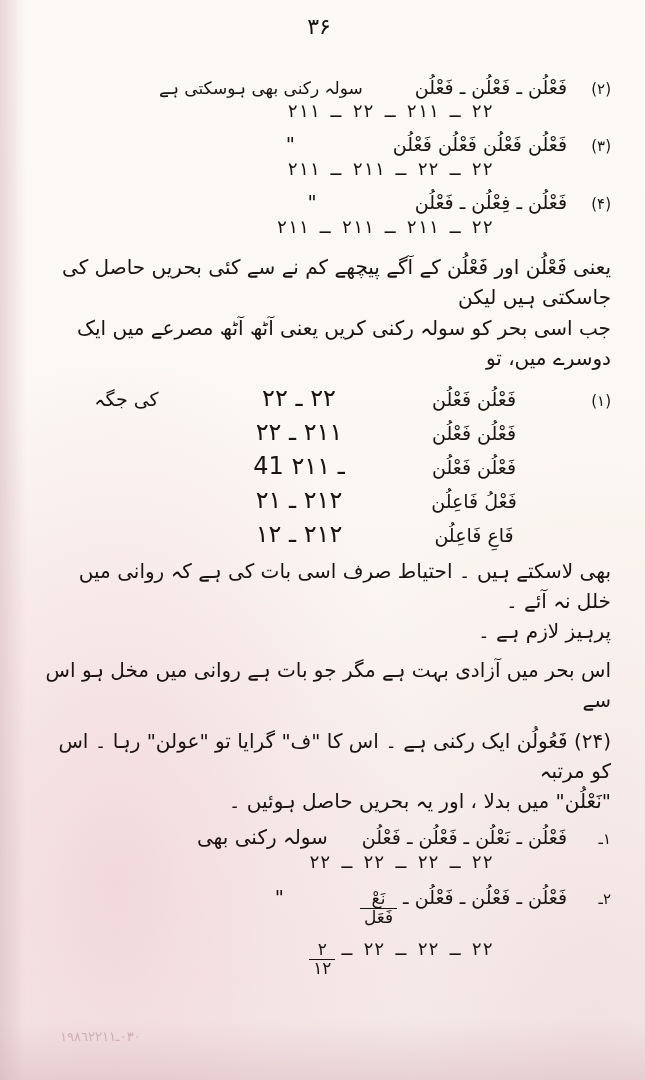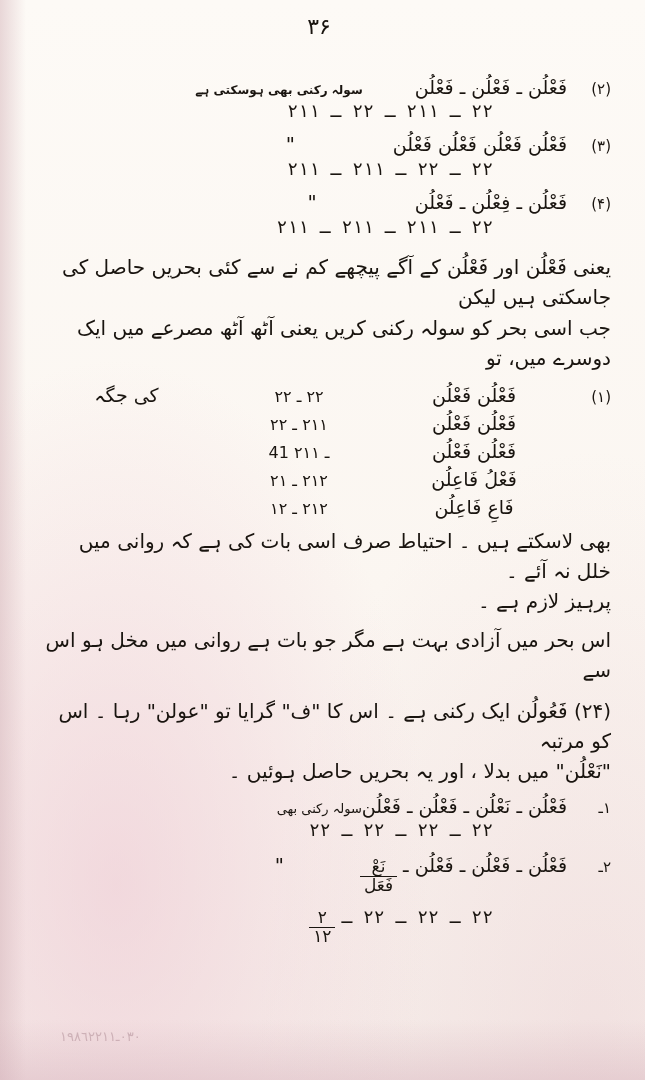--- a/index.html
+++ b/index.html
@@ -102,21 +102,21 @@
   .indent-b { padding-right: 118px; }
 
   .row2 {
     display: flex;
     flex-direction: row;
     align-items: baseline;
     margin-bottom: 6px;
   }
   .row2 .mk { width: 42px; flex: 0 0 42px; font-size: 15px; }
   .row2 .c1 { width: 190px; flex: 0 0 190px; text-align: center; font-size: 19px; }
-  .row2 .c2 { width: 160px; flex: 0 0 160px; text-align: center; font-size: 16px; direction: ltr; letter-spacing: 2px; }
+  .row2 .c2 { width: 160px; flex: 0 0 160px; text-align: center; font-size: 24px; direction: ltr; letter-spacing: 2px; }
   .row2 .c3 { flex: 1 1 auto; text-align: center; font-size: 19px; }
 
   .dittomark {
     font-size: 20px;
     padding-right: 6px;
   }
 
   .frac {
     display: inline-block;
     text-align: center;
@@ -145,21 +145,21 @@
 
 <div class="content">
 
   <div class="page-number">۳۶</div>
 
   <div class="body">
 
     <div class="line" style="margin-top:18px;">
       <div class="marker">(۲)</div>
       <div class="scan">فَعْلُن ـ فَعْلُن ـ فَعْلُن</div>
-      <div class="scan" style="margin-right:52px;font-size:12px;font-weight:bold;">سولہ رکنی بھی ہوسکتی ہے</div>
+      <div class="scan" style="margin-right:52px;font-size:17px;">سولہ رکنی بھی ہوسکتی ہے</div>
     </div>
     <div class="line indent-b">
       <div class="nums">٢٢ ـ ٢١١ ـ ٢٢ ـ ٢١١</div>
     </div>
 
     <div class="line" style="margin-top:10px;">
       <div class="marker">(۳)</div>
       <div class="scan">فَعْلُن فَعْلُن فَعْلُن فَعْلُن</div>
       <div class="dittomark" style="margin-right:92px;">"</div>
     </div>
@@ -218,21 +218,21 @@
 
     <div class="prose" style="margin-top:10px;">
       <span>(۲۴)</span>
       <span>فَعُولُن ایک رکنی ہے ۔ اس کا "ف" گرایا تو "عولن" رہا ۔ اس کو مرتبہ</span>
     </div>
     <div class="prose" style="margin-top:-4px;">"نَعْلُن" میں بدلا ، اور یہ بحریں حاصل ہوئیں ۔</div>
 
     <div class="line" style="margin-top:8px;">
       <div class="marker">١ـ</div>
       <div class="scan">فَعْلُن ـ نَعْلُن ـ فَعْلُن ـ فَعْلُن</div>
-      <div class="scan" style="font-size:13px;">سولہ رکنی بھی</div>
+      <div class="scan" style="margin-right:34px;font-size:20px;">سولہ رکنی بھی</div>
     </div>
     <div class="line indent-b">
       <div class="nums">٢٢ ـ ٢٢ ـ ٢٢ ـ ٢٢</div>
     </div>
 
     <div class="line" style="margin-top:12px;">
       <div class="marker">٢ـ</div>
       <div class="scan">فَعْلُن ـ فَعْلُن ـ فَعْلُن ـ</div>
       <div class="frac" style="margin-right:6px;">
         <div class="top">نَعْ</div>

